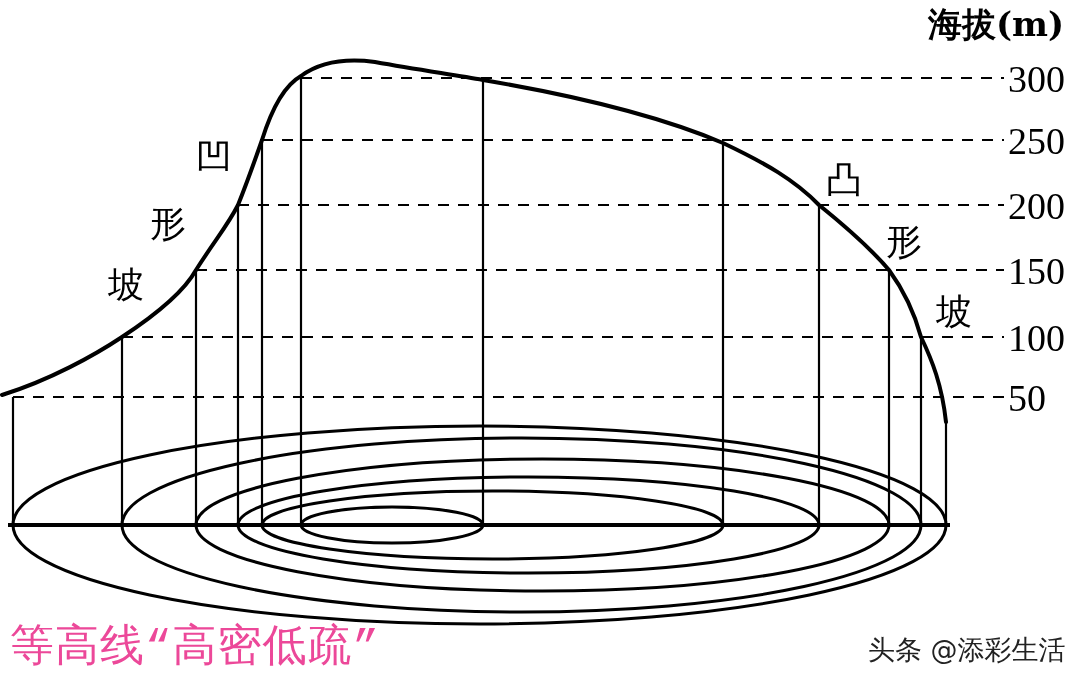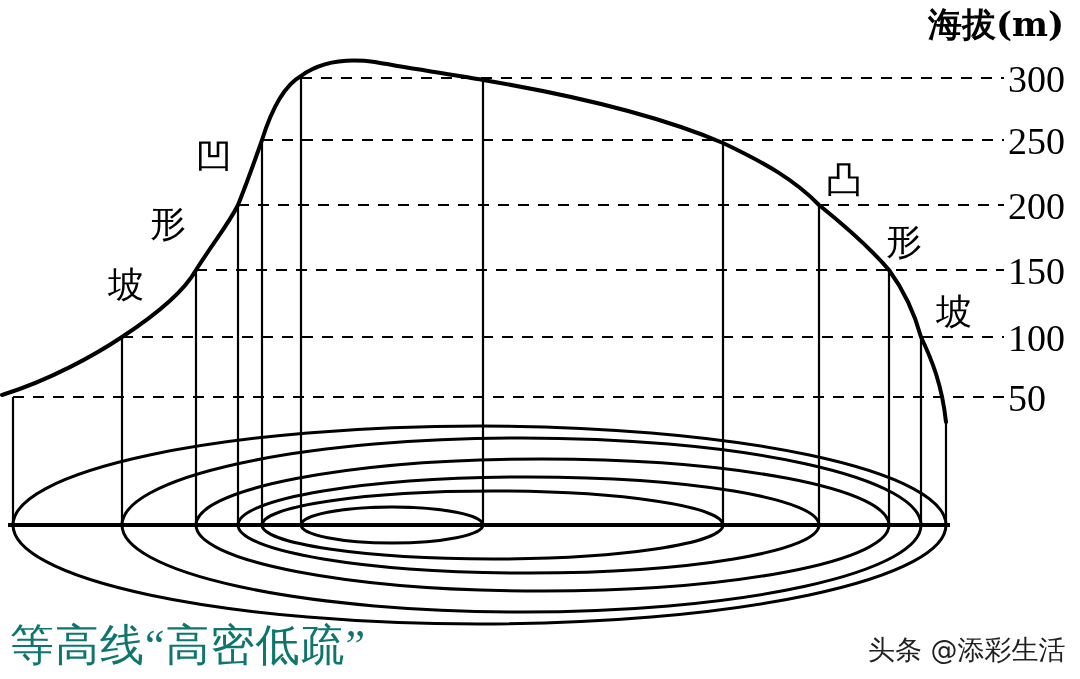--- a/index.html
+++ b/index.html
@@ -6,21 +6,21 @@
     body { width: 1080px; height: 679px; position: relative; overflow: hidden; font-family: "DejaVu Serif", "Liberation Serif", serif; }
     #diagram { position: absolute; left: 0; top: 0; width: 1080px; height: 679px; }
     .dash { stroke: #000; stroke-width: 2.2; stroke-dasharray: 11 9; fill: none; }
     .vline { stroke: #000; stroke-width: 2.2; fill: none; }
     .ellipse { stroke: #000; stroke-width: 3; fill: none; }
     .baseline { stroke: #000; stroke-width: 4; }
     .profile { stroke: #000; stroke-width: 4; fill: none; stroke-linecap: round; }
     .tick-label { font-family: "Liberation Serif", "DejaVu Serif", serif; font-size: 38px; fill: #000; }
     .axis-title { font-family: "DejaVu Serif", serif; font-size: 34px; fill: #000; font-weight: bold; }
     .slope-char { font-family: "DejaVu Serif", serif; font-size: 36px; fill: #000; }
-    .caption { position: absolute; left: 10px; top: 616px; font-family: Liberation Serif, serif; font-size: 44px; color: #0f766e; letter-spacing: 1px; white-space: nowrap; }
+    .caption { position: absolute; left: 10px; top: 616px; font-family: Liberation Mono, monospace; font-size: 44px; color: #ec4899; letter-spacing: 1px; white-space: nowrap; }
     .watermark { position: absolute; left: 868px; top: 632px; font-family: "DejaVu Sans", sans-serif; font-size: 27px; color: #222; white-space: nowrap; }
   </style>
 </head>
 <body>
 
 <svg id="diagram" viewBox="0 0 1080 679" xmlns="http://www.w3.org/2000/svg">
 
   <text class="axis-title" x="928" y="36">海拔(m)</text>
 
   <g>

